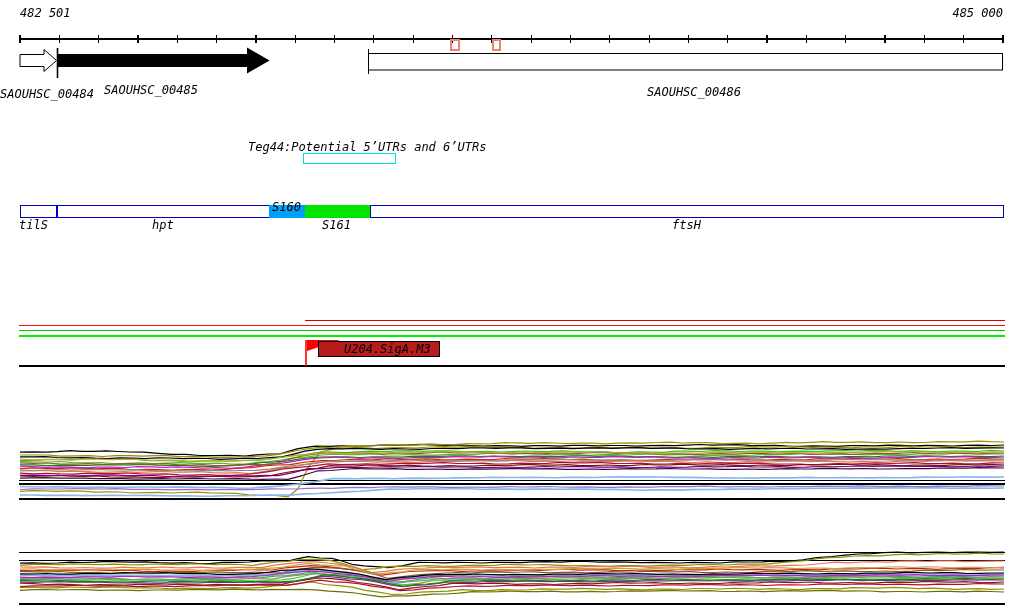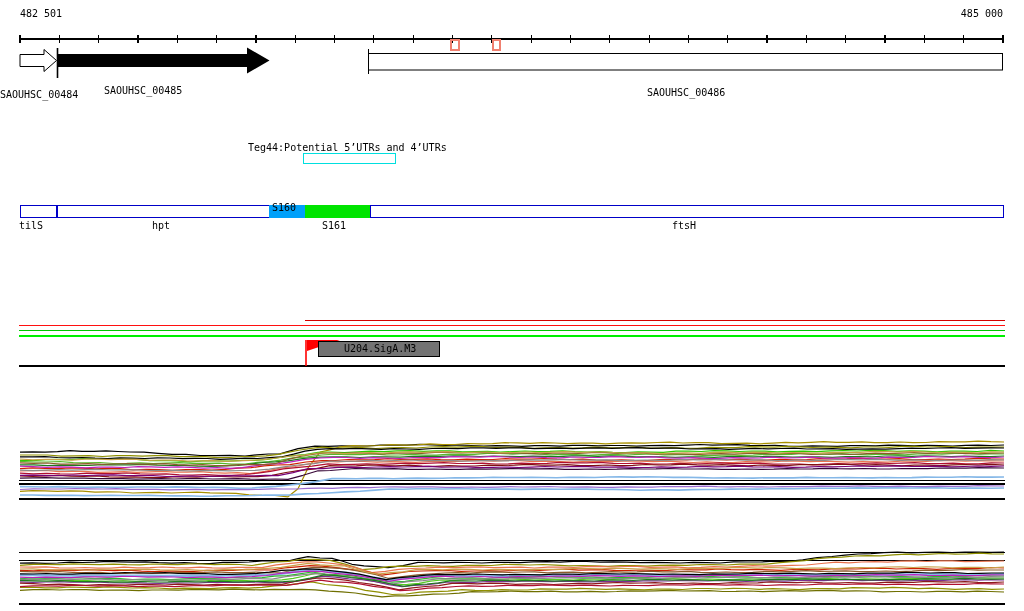--- a/index.html
+++ b/index.html
@@ -1,23 +1,23 @@
 <!DOCTYPE html>
 <html><head>
 <meta charset="utf-8">
 <style>
   html,body{margin:0;padding:0;background:#fff;}
   #canvas{position:relative;width:1024px;height:611px;background:#fff;overflow:hidden;
-          font-family:"DejaVu Sans Mono",monospace;font-size:10px;line-height:13px;color:#000;}
+          font-family:"DejaVu Sans Mono",monospace;font-size:12px;line-height:13px;color:#000;font-style:italic;}
   .lbl{position:absolute;white-space:pre;}
   .gbox{position:absolute;box-sizing:border-box;height:13px;top:205px;border:1px solid #0000C8;background:#fff;}
   .gbox.fill{border:1px solid transparent;}
   #scene{position:absolute;left:0;top:0;pointer-events:none;}
   #utr-box{position:absolute;box-sizing:border-box;border:1px solid #00DFDF;background:#fff;}
-  #tss-label-box{position:absolute;box-sizing:border-box;background:#737373;border:1px solid #000;}
+  #tss-label-box{position:absolute;box-sizing:border-box;background:#b91c1c;border:1px solid #000;}
   #tss-label-box .txt{padding-left:25px;line-height:14px;}
 </style>
 </head>
 <body>
 
 <div id="canvas">
 
   <div class="lbl" style="left:20px;top:7px;">482 501</div>
   <div class="lbl" style="right:21px;top:7px;text-align:center;">485 000</div>
 
@@ -123,21 +123,21 @@
         <polyline points="20.0,580.4 33.5,580.8 46.9,581.1 60.4,580.6 73.8,581.4 87.3,581.7 100.8,581.4 114.2,582.1 127.7,582.1 141.2,581.5 154.6,582.0 168.1,581.8 181.5,581.3 195.0,581.9 207.6,581.7 220.3,581.2 232.9,581.9 245.5,581.9 258.1,581.3 270.8,581.8 283.4,581.7 296.0,580.8 310.0,578.1 324.0,574.9 337.3,575.6 350.7,577.5 364.0,578.9 377.3,580.9 390.7,584.0 404.0,586.3 415.5,584.7 427.0,584.0 438.5,582.8 450.0,580.9 463.1,580.8 476.2,581.0 489.3,580.2 502.4,580.4 515.6,580.8 528.7,580.3 541.8,580.6 554.9,581.1 568.0,580.6 581.1,580.7 594.2,581.0 607.3,580.2 620.4,580.1 633.6,580.3 646.7,579.5 659.8,579.7 672.9,580.1 686.0,579.6 699.3,580.0 712.5,580.5 725.8,579.9 739.0,580.2 752.3,580.3 765.5,579.5 778.8,579.6 792.0,579.7 805.3,578.9 818.5,579.3 831.8,579.6 845.0,579.2 858.3,579.7 871.5,580.0 884.8,579.4 898.0,579.7 911.3,579.7 924.5,578.8 937.8,579.1 951.0,579.1 964.3,578.4 977.5,579.0 990.8,579.1 1004,579" fill="none" stroke="#1E7A1E" stroke-width="1.2" stroke-linejoin="round"></polyline>
         <polyline points="20.0,569.0 32.7,568.9 45.5,569.9 58.2,569.8 70.9,569.3 83.6,570.0 96.4,569.7 109.1,569.0 121.8,569.6 134.5,569.6 147.3,569.1 160.0,569.9 173.5,570.1 187.0,569.5 200.5,570.3 214.0,570.1 227.5,569.3 241.0,569.8 254.5,569.2 268.0,568.3 281.3,567.3 294.7,565.3 308.0,563.3 320.0,564.9 332.0,565.6 344.0,565.8 355.3,569.2 366.7,572.2 378.0,574.1 390.7,572.7 403.3,571.8 416.0,569.6 429.3,569.3 442.7,569.8 456.0,569.1 469.3,569.3 482.7,570.0 496.0,569.4 509.3,569.7 522.7,570.2 536.0,569.3 549.3,569.3 562.7,569.4 576.0,568.3 589.0,568.5 601.9,568.9 614.9,568.1 627.9,568.6 640.8,569.2 653.8,568.6 666.8,568.9 679.8,569.4 692.7,568.4 705.7,568.4 718.7,568.6 731.6,567.6 744.6,567.6 757.6,568.2 770.5,567.5 783.5,567.8 796.5,568.6 809.5,568.0 822.4,568.1 835.4,568.7 848.4,567.8 861.3,567.5 874.3,567.9 887.3,567.0 900.2,566.8 913.2,567.5 926.2,566.9 939.2,567.0 952.1,567.9 965.1,567.4 978.1,567.3 991.0,567.9 1004,567" fill="none" stroke="#C8A048" stroke-width="1.2" stroke-linejoin="round"></polyline>
         <polyline points="20.0,586.6 32.9,585.9 45.8,585.9 58.8,586.1 71.7,585.4 84.6,585.5 97.5,586.1 110.4,585.6 123.3,585.9 136.3,586.6 149.2,586.1 162.1,586.2 175.0,586.6 187.3,585.9 199.7,585.5 212.0,585.8 224.3,585.2 236.7,584.8 249.0,585.3 261.3,585.2 273.7,584.8 286.0,585.4 297.3,583.9 308.7,581.7 320.0,580.2 333.3,581.9 346.7,582.4 360.0,583.8 373.3,586.4 386.7,588.0 400.0,590.7 414.0,589.9 428.0,588.2 442.0,587.6 456.0,586.5 468.8,585.9 481.7,586.3 494.5,586.2 507.4,585.4 520.2,585.6 533.1,585.6 545.9,584.9 558.7,585.4 571.6,585.7 584.4,585.2 597.3,585.7 610.1,586.0 622.9,585.4 635.8,585.5 648.6,585.6 661.5,584.8 674.3,584.8 687.2,585.1 700.0,584.4 713.2,584.6 726.4,585.2 739.7,584.7 752.9,585.0 766.1,585.5 779.3,584.8 792.5,584.9 805.7,585.0 819.0,584.2 832.2,584.2 845.4,584.5 858.6,583.9 871.8,584.2 885.0,584.7 898.3,584.2 911.5,584.6 924.7,584.9 937.9,584.2 951.1,584.4 964.3,584.4 977.6,583.5 990.8,583.8 1004,584" fill="none" stroke="#B01030" stroke-width="1.2" stroke-linejoin="round"></polyline>
       </g>
     </svg>
 
   <div class="lbl" style="left:0px;top:88px;">SAOUHSC_00484</div>
   <div class="lbl" style="left:104px;top:84px;">SAOUHSC_00485</div>
   <div class="lbl" style="left:647px;top:86px;">SAOUHSC_00486</div>
 
-  <div class="lbl" style="left:248px;top:141px;">Teg44:Potential 5’UTRs and 4’UTRs</div>
+  <div class="lbl" style="left:248px;top:141px;">Teg44:Potential 5’UTRs and 6’UTRs</div>
   <div id="utr-box" style="left: 303px; top: 153px; width: 93px; height: 11px; border-color: rgb(0, 223, 223);"></div>
 
   <div class="gbox" style="left: 20px; width: 37px; border-color: rgb(0, 0, 200);"></div>
   <div class="gbox" style="left: 57px; width: 213px; border-color: rgb(0, 0, 200);"></div>
   <div class="gbox fill" style="left: 269px; width: 36px; background-color: rgb(0, 160, 250);"></div>
   <div class="gbox fill" style="left: 305px; width: 65px; background-color: rgb(0, 228, 0);"></div>
   <div class="gbox" style="left: 370px; width: 634px; border-color: rgb(0, 0, 200);"></div>
 
   <div class="lbl" style="left:19px;top:219px;">tilS</div>
   <div class="lbl" style="left:152px;top:219px;">hpt</div>

